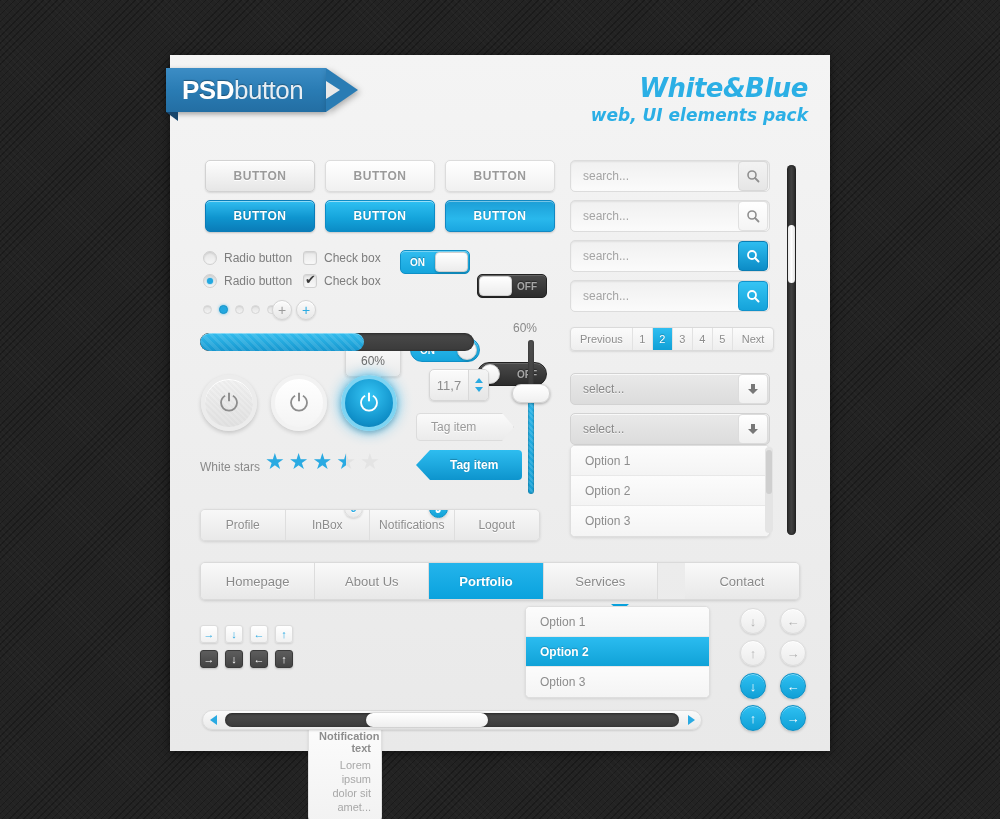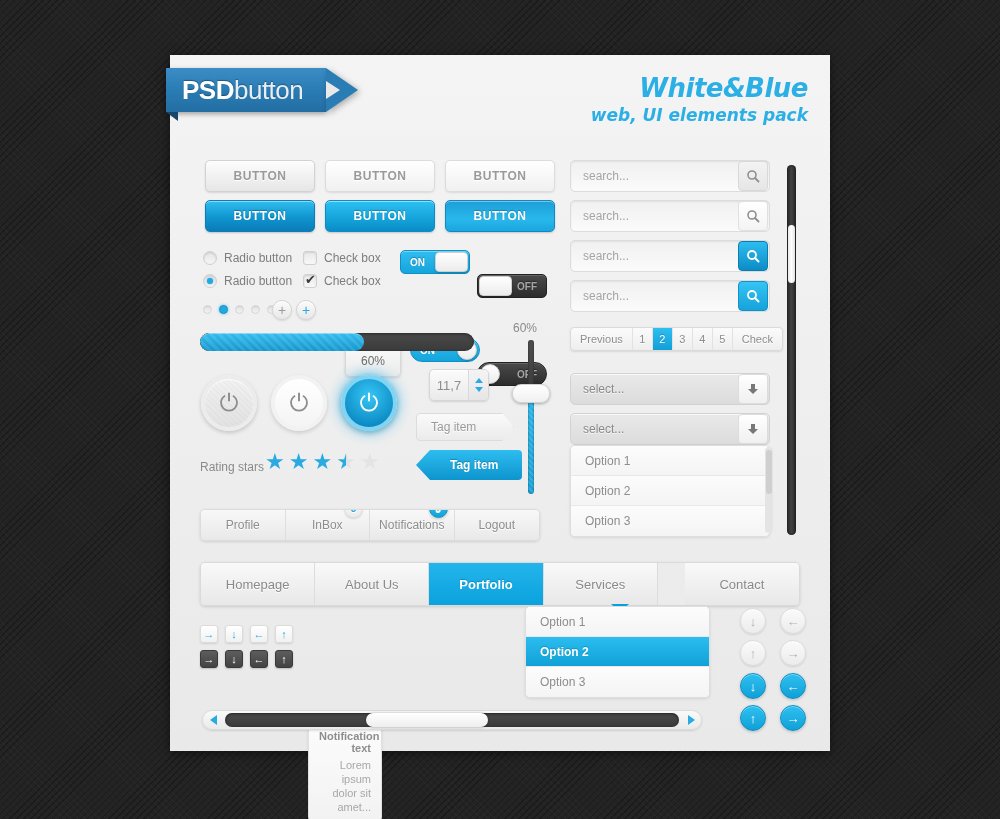--- a/index.html
+++ b/index.html
@@ -190,21 +190,21 @@
   .tab:last-child { border-right:0; }
   .badge { position:absolute; top:-11px; right:6px; width:19px; height:19px; border-radius:50%;
     display:flex; align-items:center; justify-content:center; font-size:10px; font-weight:bold; }
   .badge-gray { background:linear-gradient(180deg,#fdfdfd,#eaeaea); color:#2aaae2; border:1px solid #dcdcdc;
     box-shadow:0 1px 2px rgba(0,0,0,.15); }
   .badge-blue { background:linear-gradient(180deg,#3cc4f3,#11a2d7); color:#fff; border:1px solid #0e93c6;
     box-shadow:0 1px 3px rgba(0,0,0,.2); }
   
   .nav { display:flex; border-radius:5px; overflow:hidden; border:1px solid #dadada;
     box-shadow:0 1px 3px rgba(0,0,0,.14); }
-  .nav-item { height:42px; display:flex; align-items:center; justify-content:center; font-size:13px;
+  .nav-item { height:36px; display:flex; align-items:center; justify-content:center; font-size:13px;
     color:#8a8a8a; background:linear-gradient(180deg,#f9f9f9,#e8e8e8); border-right:1px solid #dcdcdc;
     text-shadow:0 1px 0 #fff; }
   .nav-item:last-child { border-right:0; }
   .nav-item.active { background:linear-gradient(180deg,#24b4ec,#0aa2dd); color:#fff; font-weight:bold;
     text-shadow:0 -1px 1px rgba(0,0,0,.2); }
   .nav-notch { position:absolute; width:0; height:0; border-left:9px solid transparent;
     border-right:9px solid transparent; border-top:8px solid #0aa2dd; }
   
   .sbtn { width:18px; height:18px; border-radius:3px; display:flex; align-items:center;
     justify-content:center; font-size:11px; }
@@ -336,21 +336,21 @@
   <div class="abs pwr pwr-gray" style="left:31px; top:320px; color:#8d8d8d; font-size:24px;">
     <span>⏻</span>
   </div>
   <div class="abs pwr pwr-white" style="left:101px; top:320px; color:#8d8d8d; font-size:24px;">
     <span>⏻</span>
   </div>
   <div class="abs pwr pwr-blue" style="left:171px; top:320px; color:#ffffff; font-size:24px;">
     <span>⏻</span>
   </div>
 
-  <div class="abs lbl" style="left:30px; top:405px;">Rating stars</div>
+  <div class="abs lbl" style="left:30px; top:405px;">White stars</div>
   <div class="abs" style="left:95px; top:396px; display:flex; gap:4px;">
     <span class="star" style="color:#2aaae2;">★</span>
     <span class="star" style="color:#2aaae2;">★</span>
     <span class="star" style="color:#2aaae2;">★</span>
     <span class="star" style="background:linear-gradient(90deg,#2aaae2 50%,#e2e2e2 50%); -webkit-background-clip:text; background-clip:text; color:transparent;">★</span>
     <span class="star" style="color:#e4e4e4;">★</span>
   </div>
 
   <div class="abs spin" style="left:259px; top:314px;">
     <span class="spin-val">11,7</span>
@@ -417,21 +417,21 @@
     </span>
   </div>
 
   <div class="abs pag" style="left:400px; top:272px;">
     <span class="pag-item">Previous</span>
     <span class="pag-item num">1</span>
     <span class="pag-item num active">2</span>
     <span class="pag-item num">3</span>
     <span class="pag-item num">4</span>
     <span class="pag-item num">5</span>
-    <span class="pag-item">Check</span>
+    <span class="pag-item">Next</span>
   </div>
 
   <div class="abs sel" style="left:400px; top:318px;">
     <span class="sel-txt">select...</span>
     <span class="sel-btn">
       <svg width="14" height="14" viewBox="0 0 14 14">
           <path d="M5 2h4v5h3l-5 5-5-5h3z" fill="#777"></path>
         </svg>
     </span>
   </div>

